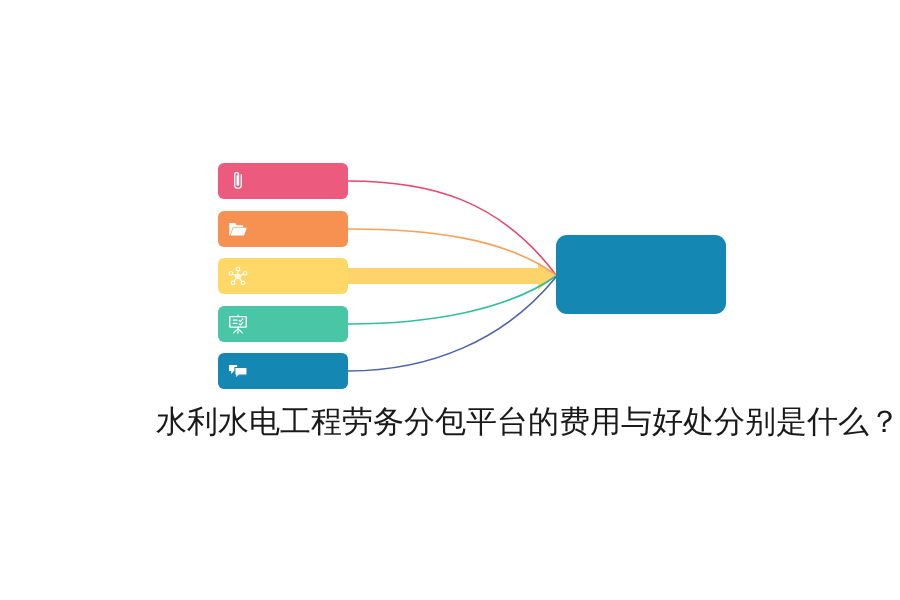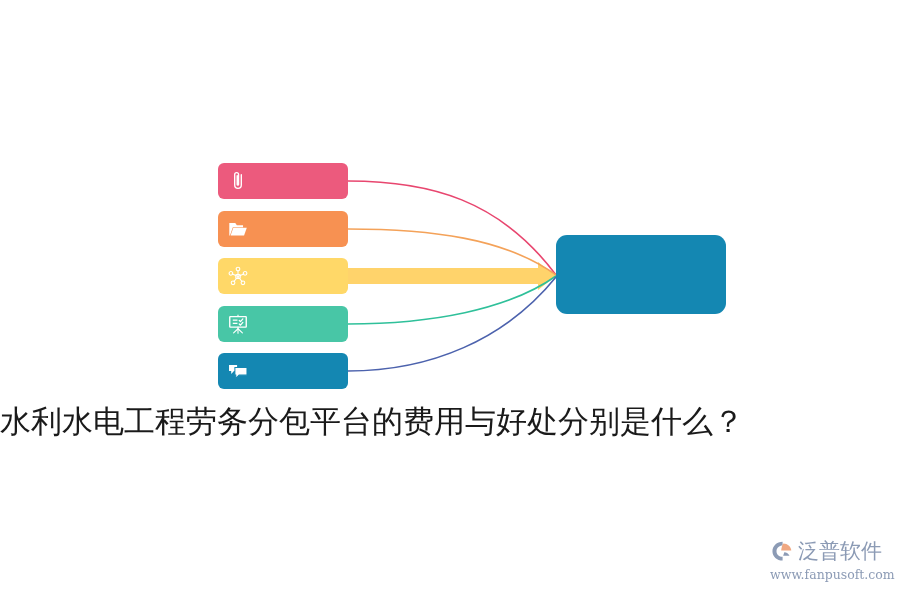--- a/index.html
+++ b/index.html
@@ -78,21 +78,21 @@
     color: #ffffff;
     text-align: center;
   }
 
   
   .caption {
     position: absolute;
     left: 0;
     top: 398px;
     width: 900px;
-    text-align: left;
+    text-align: right;
     font-family: "DejaVu Serif", "Liberation Serif", serif;
     font-size: 31px;
     line-height: 46px;
     color: #1a1a1a;
     letter-spacing: 0px;
     white-space: nowrap;
   }
 
   
   .watermark {
@@ -207,25 +207,14 @@
       <span class="node-label"></span>
     </div>
 
     <div class="target-box" style="left: 556px; top: 235px; width: 170px; height: 79px; background: rgb(20, 135, 178);">
       <span class="target-label"></span>
     </div>
   </div>
 
   <div class="caption" style="color: rgb(26, 26, 26);">水利水电工程劳务分包平台的费用与好处分别是什么？</div>
 
-  <div class="watermark">
-    <div class="wm-row">
-      <svg class="wm-mark" viewBox="0 0 32 32">
-        <path d="M15.5 4.5 C8.5 4.5 3 9.6 3 16.2 C3 22.8 8.5 27.8 15.5 27.8 L15.5 23.2 C11.2 23.2 8 20.1 8 16.2 C8 12.3 11.2 9.1 15.5 9.1 Z" fill="#8c9bb5"></path>
-        <path d="M16.5 6.8 C21.6 6.8 25.6 10.6 26.2 15.5 L13.8 15.5 C14.2 11.1 15.2 8.2 16.5 6.8 Z" fill="#f0a882"></path>
-        <path d="M17.6 17.4 C20.4 17.4 23 19.2 24 21.9 L16.2 21.9 Z" fill="#8c9bb5"></path>
-      </svg>
-      <span class="wm-name" style="color: rgb(140, 155, 181);">泛普软件</span>
-    </div>
-    <div class="wm-url" style="color: rgb(140, 155, 181);">www.fanpusoft.com</div>
-  </div>
 
 </div>
 
 </body></html>

